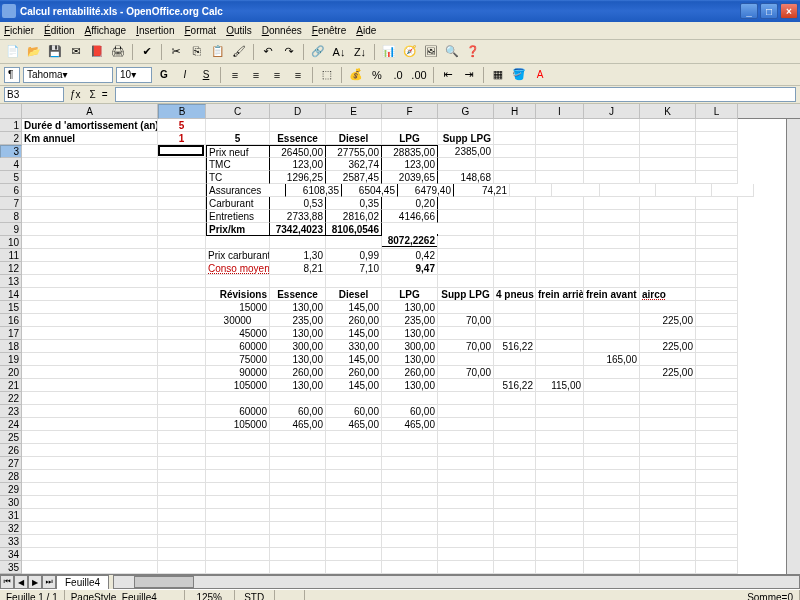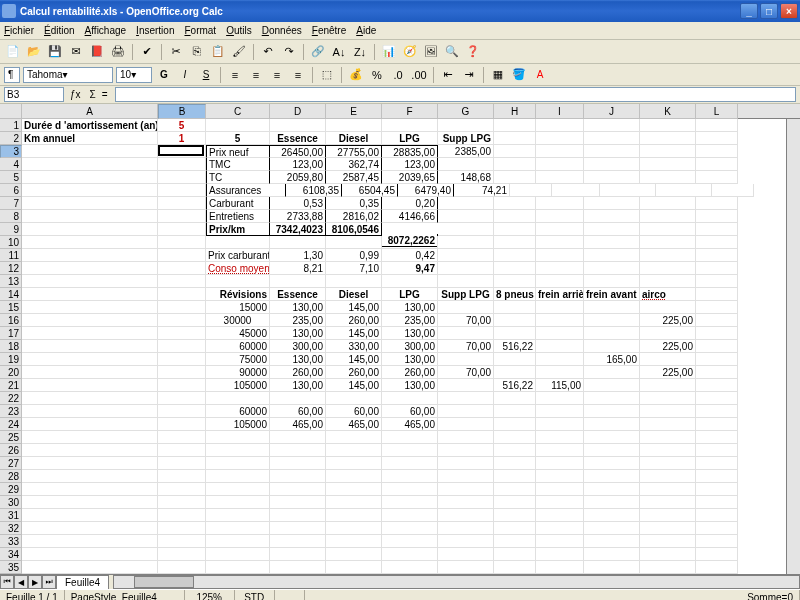--- a/index.html
+++ b/index.html
@@ -255,21 +255,21 @@
           <div class="cell" style="width: 42px;"></div>
           <div class="cell" style="width: 48px;"></div>
           <div class="cell" style="width: 56px;"></div>
           <div class="cell" style="width: 56px;"></div>
           <div class="cell" style="width: 42px;"></div>
         </div>
         <div class="row">
           <div class="cell" style="width: 136px;"></div>
           <div class="cell" style="width: 48px;"></div>
           <div class="cell bl" style="width: 64px; border-right: 1px solid rgb(0, 0, 0); border-bottom: 1px solid rgb(224, 224, 224);">TC</div>
-          <div class="cell r" style="width: 56px; border-right: 1px solid rgb(0, 0, 0); border-bottom: 1px solid rgb(224, 224, 224);">2059,80</div>
+          <div class="cell r" style="width: 56px; border-right: 1px solid rgb(0, 0, 0); border-bottom: 1px solid rgb(224, 224, 224);">1296,25</div>
           <div class="cell r" style="width: 56px; border-right: 1px solid rgb(0, 0, 0); border-bottom: 1px solid rgb(224, 224, 224);">2587,45</div>
           <div class="cell r br" style="width: 56px; border-right: 1px solid rgb(0, 0, 0); border-bottom: 1px solid rgb(224, 224, 224);">2039,65</div>
           <div class="cell r" style="width: 56px;">148,68</div>
           <div class="cell" style="width: 42px;"></div>
           <div class="cell" style="width: 48px;"></div>
           <div class="cell" style="width: 56px;"></div>
           <div class="cell" style="width: 56px;"></div>
           <div class="cell" style="width: 42px;"></div>
         </div>
         <div class="row">
@@ -385,21 +385,21 @@
           <div class="cell" style="width: 42px;"></div>
         </div>
         <div class="row">
           <div class="cell bold" style="width: 136px;"></div>
           <div class="cell bold" style="width: 48px;"></div>
           <div class="cell bold" style="width: 64px; text-align: right;">Révisions</div>
           <div class="cell r bold" style="width: 56px; text-align: center;">Essence</div>
           <div class="cell r bold" style="width: 56px; text-align: center;">Diesel</div>
           <div class="cell r bold" style="width: 56px; text-align: center;">LPG</div>
           <div class="cell r bold" style="width: 56px; text-align: center;">Supp LPG</div>
-          <div class="cell r bold" style="width: 42px; text-align: left;">8 pneus</div>
+          <div class="cell r bold" style="width: 42px; text-align: left;">4 pneus</div>
           <div class="cell r bold" style="width: 48px; text-align: left;">frein arrière</div>
           <div class="cell r bold" style="width: 56px; text-align: left;">frein avant</div>
           <div class="cell r bold u" style="width: 56px; text-align: left; text-decoration-style: dotted; text-decoration-color: rgb(204, 0, 0);">airco</div>
           <div class="cell bold" style="width: 42px;"></div>
         </div>
         <div class="row">
           <div class="cell" style="width: 136px;"></div>
           <div class="cell" style="width: 48px;"></div>
           <div class="cell r" style="width: 64px; text-align: right;">15000</div>
           <div class="cell r" style="width: 56px;">130,00</div>

